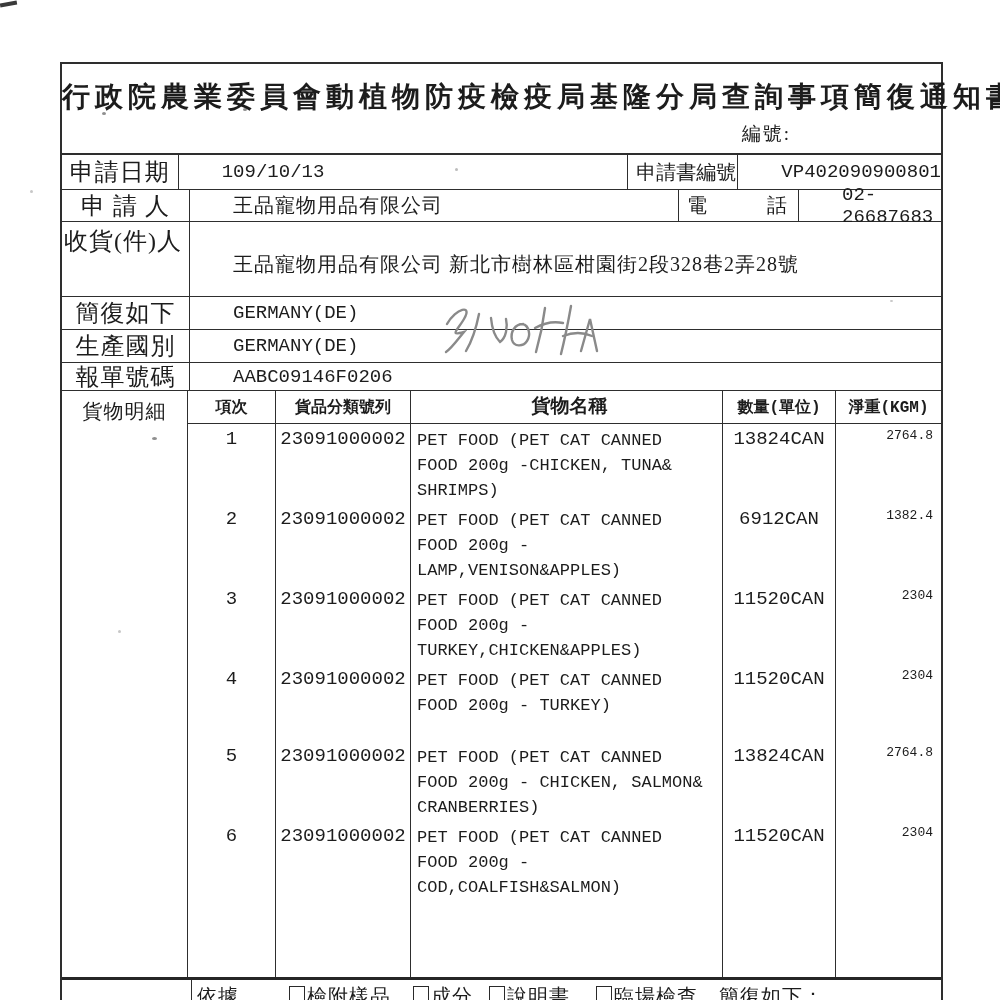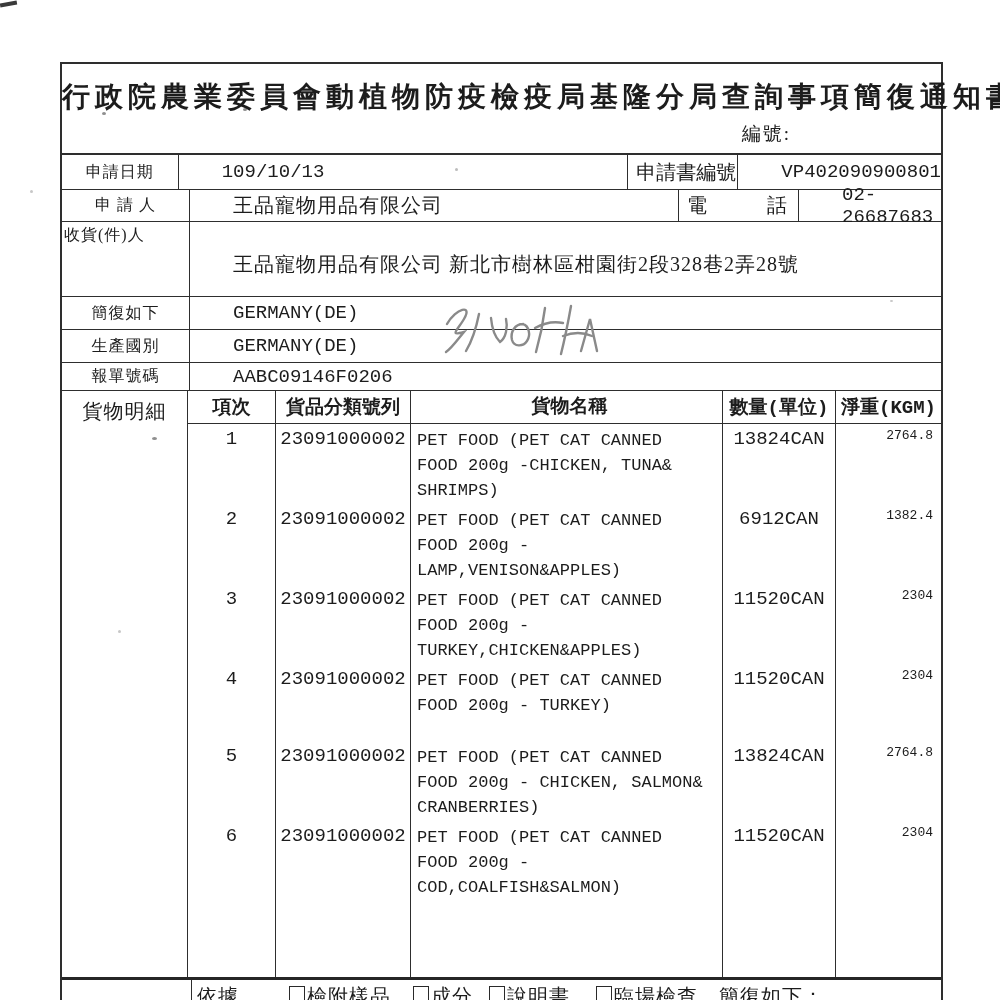--- a/index.html
+++ b/index.html
@@ -32,21 +32,21 @@
     white-space:nowrap;
   }
   .serial{
     position:absolute;right:150px;bottom:6px;
     font-size:19px;letter-spacing:2px;
   }
   .row{display:flex;box-sizing:border-box;border-bottom:1.5px solid #2e2e2e;}
   .row:last-child{border-bottom:none;}
   .cell{box-sizing:border-box;display:flex;align-items:center;}
   .bline{border-right:1.5px solid #2e2e2e;}
-  .lblcell{width:128px;justify-content:center;font-size:16px;letter-spacing:1px;white-space:pre;}
+  .lblcell{width:128px;justify-content:center;font-size:24px;letter-spacing:1px;white-space:pre;}
   .valcell{font-family:"Liberation Mono", monospace;font-size:19px;padding-left:7px;margin-left:36px;}
   .cjkval{font-family:"Liberation Serif", serif;font-size:20px;letter-spacing:1px;}
   .r-appdate{height:35px;}
   .r-applicant{height:32px;}
   .r-consignee{height:75px;}
   .r-country{height:33px;}
   .r-decl{height:28px;}
   .w-val1{width:453px;}
   .w-lbl2{width:120px;justify-content:flex-start;padding-left:8px;font-size:20px;white-space:pre;}
   .w-val2{flex:1;}
@@ -55,21 +55,21 @@
   
   .goods{display:flex;box-sizing:border-box;}
   .goods-left{
     width:130px;box-sizing:border-box;
     border-right:1.5px solid #2e2e2e;
     font-size:20px;letter-spacing:1px;
     padding-top:7px;text-align:center;
   }
   .goods-right{flex:1;}
   .ghead{display:flex;border-bottom:1.5px solid #2e2e2e;height:33px;box-sizing:border-box;}
-  .ghead .cell{justify-content:center;font-size:19px;font-weight:bold;}
+  .ghead .cell{justify-content:center;font-size:16px;font-weight:bold;}
   .gr{display:flex;box-sizing:border-box;align-items:stretch;}
   .gr .cell{align-items:flex-start;padding-top:4px;}
   .c-no{width:88px;justify-content:center;font-family:"Liberation Mono", monospace;font-size:19px;}
   .c-code{width:135px;justify-content:center;font-family:"Liberation Mono", monospace;font-size:19px;}
   .c-name{width:312px;font-family:"Liberation Mono", monospace;font-size:17px;line-height:25px;padding-left:6px;white-space:pre-line;justify-content:flex-start;}
   .c-qty{width:113px;justify-content:center;font-family:"Liberation Mono", monospace;font-size:19px;}
   .c-wt{width:105px;justify-content:flex-end;padding-right:8px;font-family:"Liberation Mono", monospace;font-size:13px;}
   .h80{min-height:80px;} .h77{min-height:77px;} .h78{min-height:78px;}
   .gfill{min-height:77px;}
   

